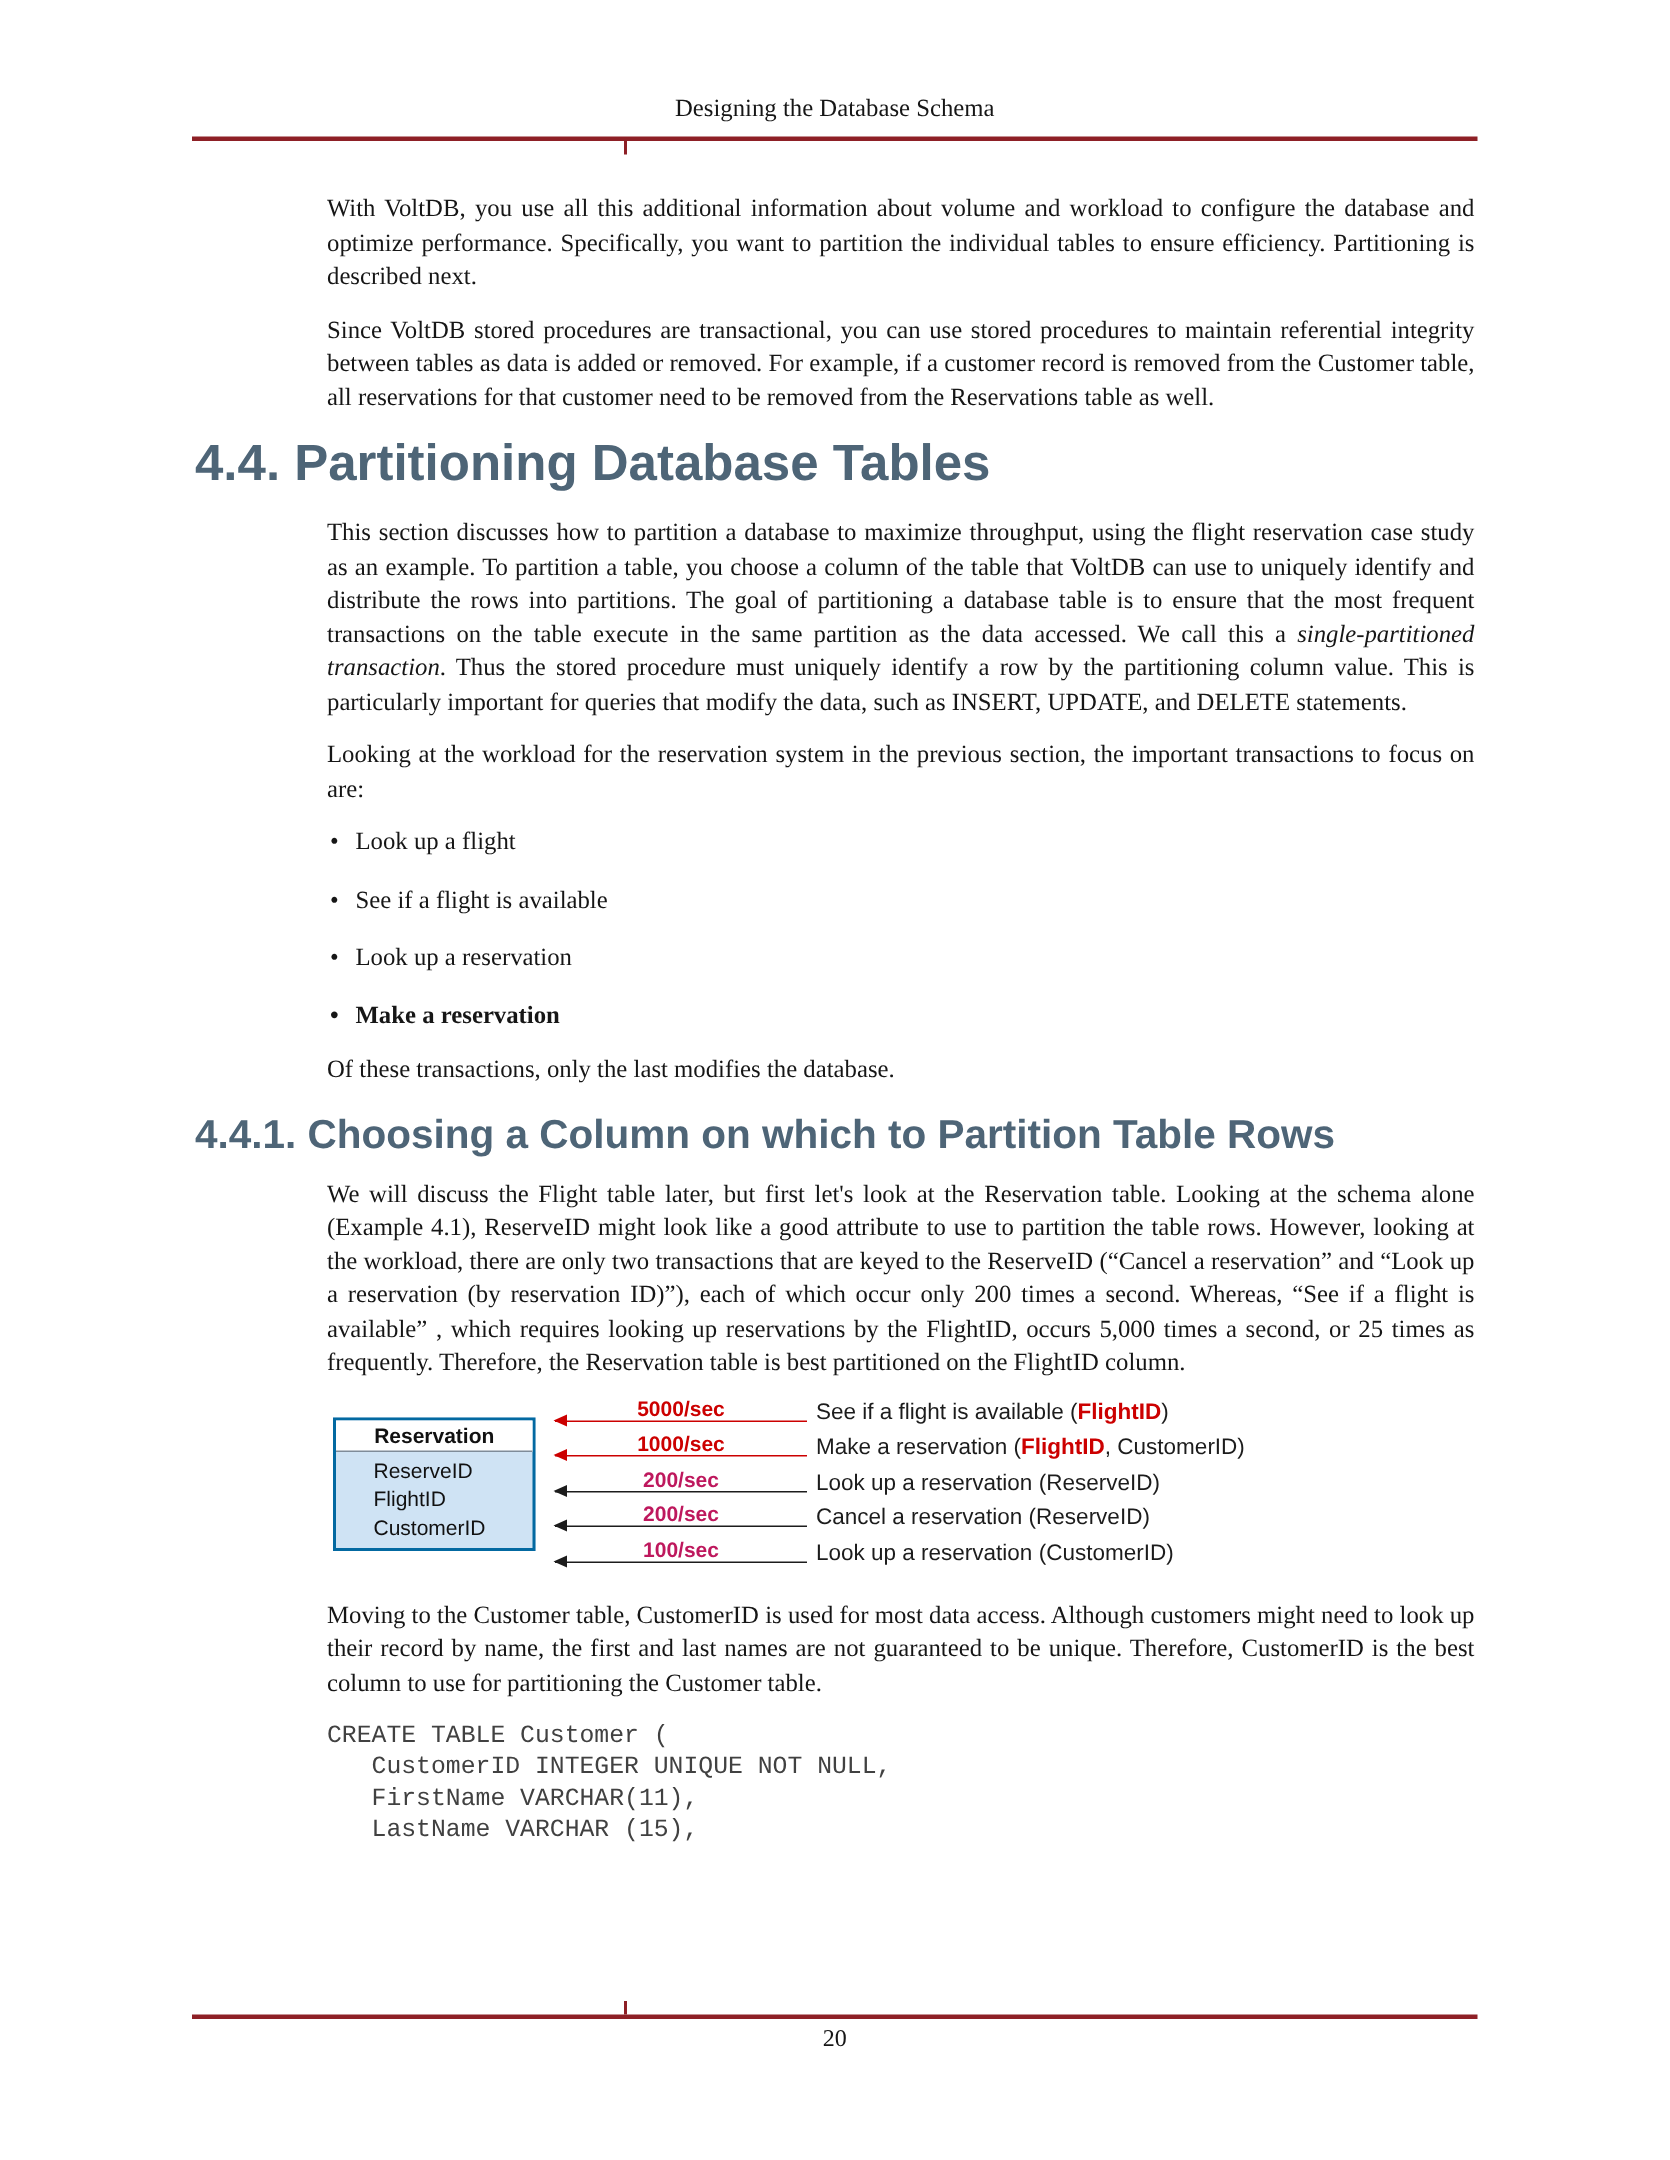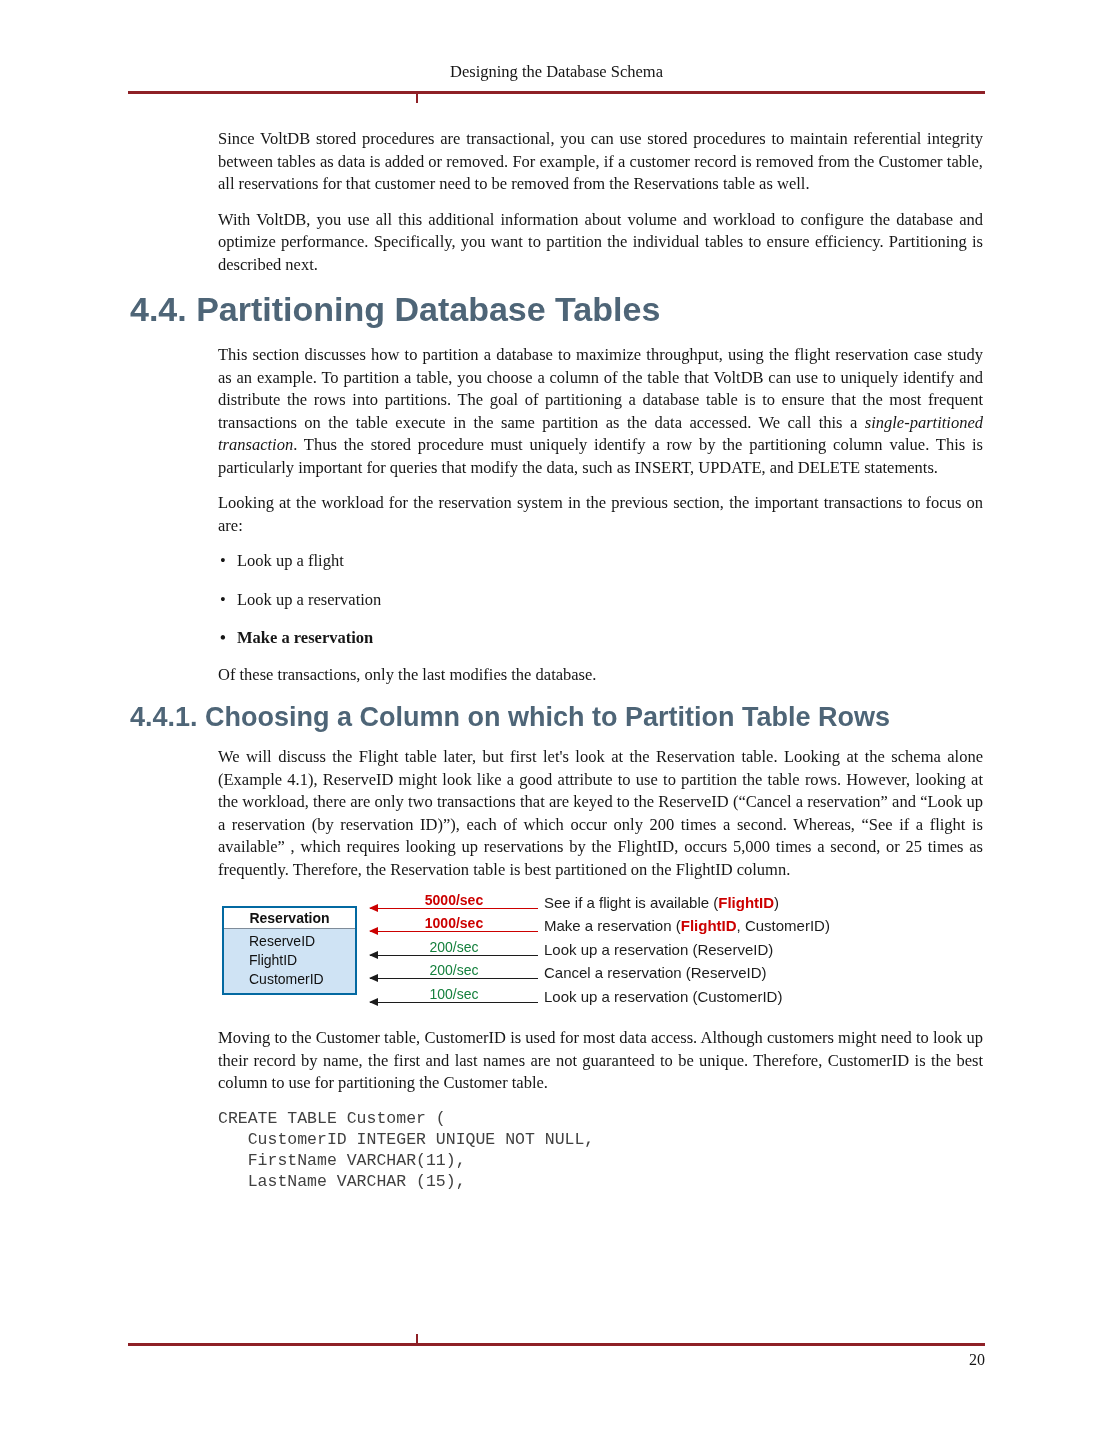--- a/index.html
+++ b/index.html
@@ -13,21 +13,21 @@
   }
 
   
   .header { position:absolute; top:62px; left:128px; right:128px; }
   .header-title { text-align:center; font-size:16.5px; margin-bottom:9px; }
   .rule { position:relative; height:3px; background:var(--rule,#8e2026); }
   .tick { position:absolute; left:288px; width:2px; height:9px; background:var(--rule,#8e2026); }
   .tick-down { top:3px; }
   .tick-up { bottom:3px; }
   .footer { position:absolute; top:1343px; left:128px; right:128px; }
-  .page-number { text-align:right; font-size:16px; margin-top:5px; }
+  .page-number { text-align:center; font-size:16px; margin-top:5px; }
 
   
   .body { position:absolute; top:128px; left:218px; right:130px; }
   p.para { margin:0 0 13px 0; font-size:16.5px; line-height:22.5px; text-align:justify; }
   h1.sec {
     font-family:"Liberation Sans", sans-serif; color:var(--heading,#4e6577);
     font-size:34px; line-height:38px; font-weight:bold;
     margin:14px 0 16px -88px;
   }
   h2.subsec {
@@ -44,21 +44,21 @@
   
   .codeblock { margin:10px 0 0 0; font-family:"Liberation Mono","DejaVu Sans Mono",monospace; font-size:16.5px; line-height:21px; color:#414141; }
   .codeblock div { white-space:pre; }
 
   
   .diagram { position:relative; height:123px; margin:8px 0 10px 0; font-family:"Liberation Sans", sans-serif; }
   .dtable { position:absolute; left:4px; top:12px; width:131px; border:2px solid #0369a1; background:var(--table-fill,#cfe3f4); font-size:14px; color:#111; }
   .dtable-header { background:#ffffff; border-bottom:1px solid #7f8c99; font-weight:bold; text-align:center; height:20px; line-height:20px; }
   .dtable-fields { padding:3px 0 4px 6px; }
   .dtable-fields div { line-height:19px;margin-left:19px; }
-  .d-rate { position:absolute; left:152px; width:168px; text-align:center; font-size:14px; line-height:16px; color:#15803d; }
+  .d-rate { position:absolute; left:152px; width:168px; text-align:center; font-size:14px; line-height:16px; color:#be185d;font-weight:bold; }
   .d-rate.red { color:var(--accent-red,#cc0000); font-weight:bold; }
   .d-arrow { position:absolute; left:152px; width:168px; height:1px; background:#1c1c1c; }
   .d-arrow::before {
     content:""; position:absolute; left:-1px; top:-4px;
     border-top:4px solid transparent; border-bottom:4px solid transparent;
     border-right:9px solid #1c1c1c;
   }
   .d-arrow.red { background:var(--accent-red,#cc0000); }
   .d-arrow.red::before { border-right-color:var(--accent-red,#cc0000); }
   .d-label { position:absolute; left:326px; font-size:15px; line-height:17px; white-space:nowrap; color:#1c1c1c; }
@@ -71,31 +71,32 @@
 
   <div class="header">
     <div class="header-title">Designing the Database Schema</div>
     <div class="rule">
         <span class="tick tick-down"></span>
       </div>
   </div>
 
   <div class="body">
 
+    <p class="para">With VoltDB, you use all this additional information about volume and workload to configure the database and optimize performance. Specifically, you want to partition the individual tables to ensure efficiency. Partitioning is described next.</p>
     <p class="para">Since VoltDB stored procedures are transactional, you can use stored procedures to maintain referential integrity between tables as data is added or removed. For example, if a customer record is removed from the Customer table, all reservations for that customer need to be removed from the Reservations table as well.</p>
-    <p class="para">With VoltDB, you use all this additional information about volume and workload to configure the database and optimize performance. Specifically, you want to partition the individual tables to ensure efficiency. Partitioning is described next.</p>
 
     <h1 class="sec">4.4. Partitioning Database Tables</h1>
 
     <p class="para"><span>This section discusses how to partition a database to maximize throughput, using the flight reservation case study as an example. To partition a table, you choose a column of the table that VoltDB can use to uniquely identify and distribute the rows into partitions. The goal of partitioning a database table is to ensure that the most frequent transactions on the table execute in the same partition as the data accessed. We call this a </span><i>single-partitioned transaction</i><span>. Thus the stored procedure must uniquely identify a row by the partitioning column value. This is particularly important for queries that modify the data, such as INSERT, UPDATE, and DELETE statements.</span></p>
 
     <p class="para">Looking at the workload for the reservation system in the previous section, the important transactions to focus on are:</p>
 
     <ul class="blist">
       <li>Look up a flight</li>
+      <li>See if a flight is available</li>
       <li>Look up a reservation</li>
       <li class="bold">Make a reservation</li>
     </ul>
 
     <p class="para">Of these transactions, only the last modifies the database.</p>
 
     <h2 class="subsec">4.4.1. Choosing a Column on which to Partition Table Rows</h2>
 
     <p class="para">We will discuss the Flight table later, but first let's look at the Reservation table. Looking at the schema alone (Example 4.1), ReserveID might look like a good attribute to use to partition the table rows. However, looking at the workload, there are only two transactions that are keyed to the ReserveID (“Cancel a reservation” and “Look up a reservation (by reservation ID)”), each of which occur only 200 times a second. Whereas, “See if a flight is available” , which requires looking up reservations by the FlightID, occurs 5,000 times a second, or 25 times as frequently. Therefore, the Reservation table is best partitioned on the FlightID column.</p>
 

